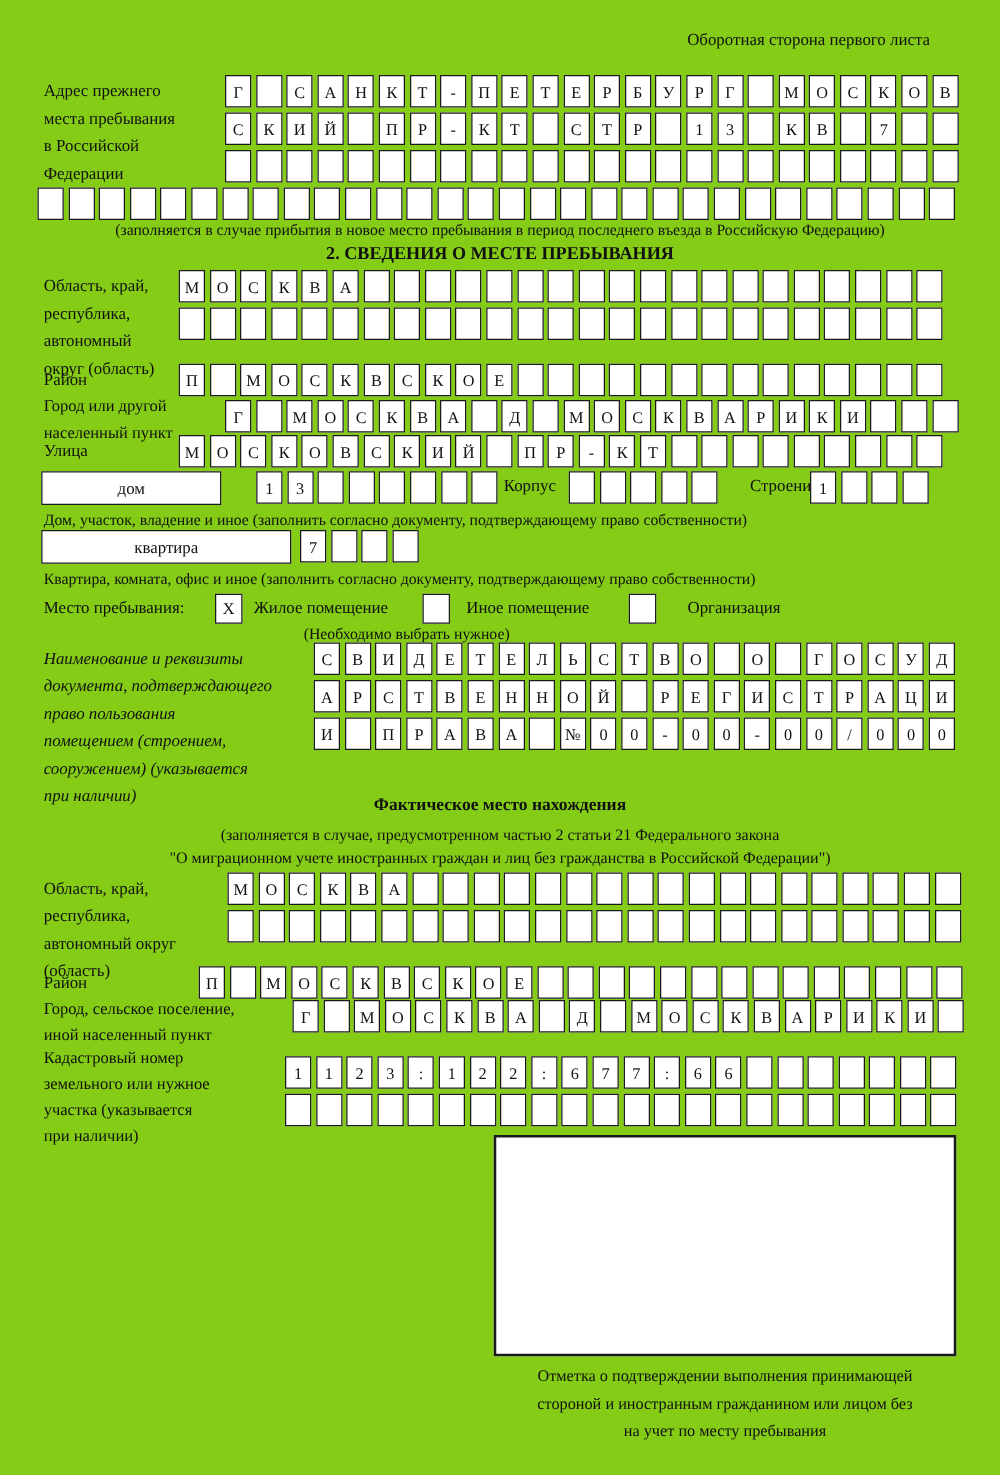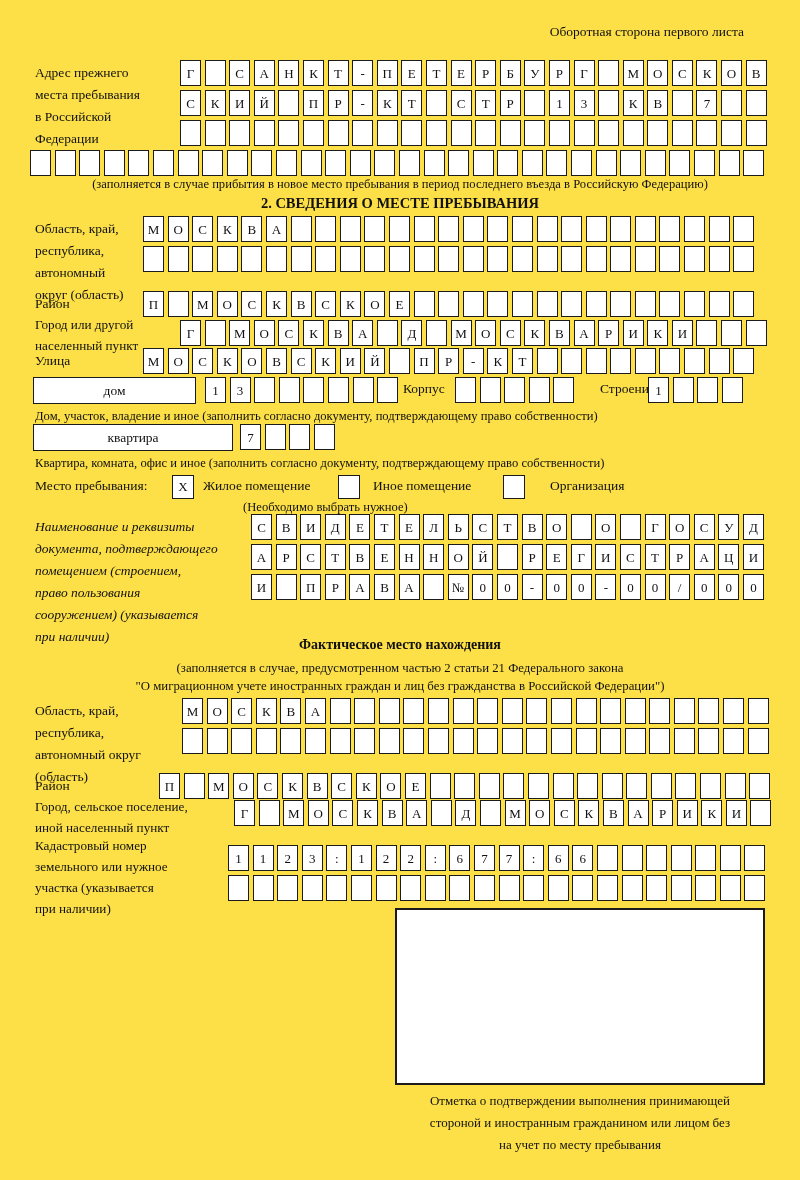--- a/index.html
+++ b/index.html
@@ -1,17 +1,17 @@
 <!DOCTYPE html>
 <html><head>
 <meta charset="utf-8">
 <style>
   html,body{margin:0;padding:0;background:#fff;}
   .page{
-    position:relative;width:800px;height:1180px;background:#fde047;
+    position:relative;width:800px;height:1180px;background:#84cc16;
     font-family:"Liberation Serif","DejaVu Serif",serif;color:#111;overflow:hidden;
   }
   .abs{position:absolute;}
   .corner{font-size:13.5px;}
   .lbl{font-size:13.5px;line-height:22px;}
   .lbl2{font-size:13.2px;line-height:21px;}
   .note{font-size:12.6px;}
   .center{text-align:center;width:800px;left:0;}
   .sect-title{font-size:14.5px;font-weight:bold;}
   .cellrow{display:flex;gap:3.6px;}
@@ -302,21 +302,21 @@
       <span class="cell"></span>
       <span class="cell"></span>
       <span class="cell"></span>
       <span class="cell"></span>
       <span class="cell"></span>
       <span class="cell"></span>
       <span class="cell"></span>
       <span class="cell"></span>
     </div>
 
-  <div class="abs wide-box" style="left:33px;top:377px;width:163px;">дом</div>
+  <div class="abs wide-box" style="left:33px;top:377px;width:144px;">дом</div>
   <div class="abs cellrow" style="left:205px;top:377px;">
       <span class="cell">1</span>
       <span class="cell">3</span>
       <span class="cell"></span>
       <span class="cell"></span>
       <span class="cell"></span>
       <span class="cell"></span>
       <span class="cell"></span>
       <span class="cell"></span>
     </div>
@@ -351,22 +351,22 @@
   <div class="abs inline-lbl" style="left:203px;top:478px;">Жилое помещение</div>
   <div class="abs cbox" style="left:338px;top:475px;"></div>
   <div class="abs inline-lbl" style="left:373px;top:478px;">Иное помещение</div>
   <div class="abs cbox" style="left:503px;top:475px;"></div>
   <div class="abs inline-lbl" style="left:550px;top:478px;">Организация</div>
   <div class="abs note" style="left:243px;top:500px;">(Необходимо выбрать нужное)</div>
 
   <div class="abs lbl" style="left:35px;top:516px;width:215px;font-style:italic;">
       <div>Наименование и реквизиты</div>
       <div>документа, подтверждающего</div>
+      <div>право пользования</div>
       <div>помещением (строением,</div>
-      <div>право пользования</div>
       <div>сооружением) (указывается</div>
       <div>при наличии)</div>
     </div>
   <div class="abs cellrow" style="left:251px;top:514px;">
       <span class="cell">С</span>
       <span class="cell">В</span>
       <span class="cell">И</span>
       <span class="cell">Д</span>
       <span class="cell">Е</span>
       <span class="cell">Т</span>

